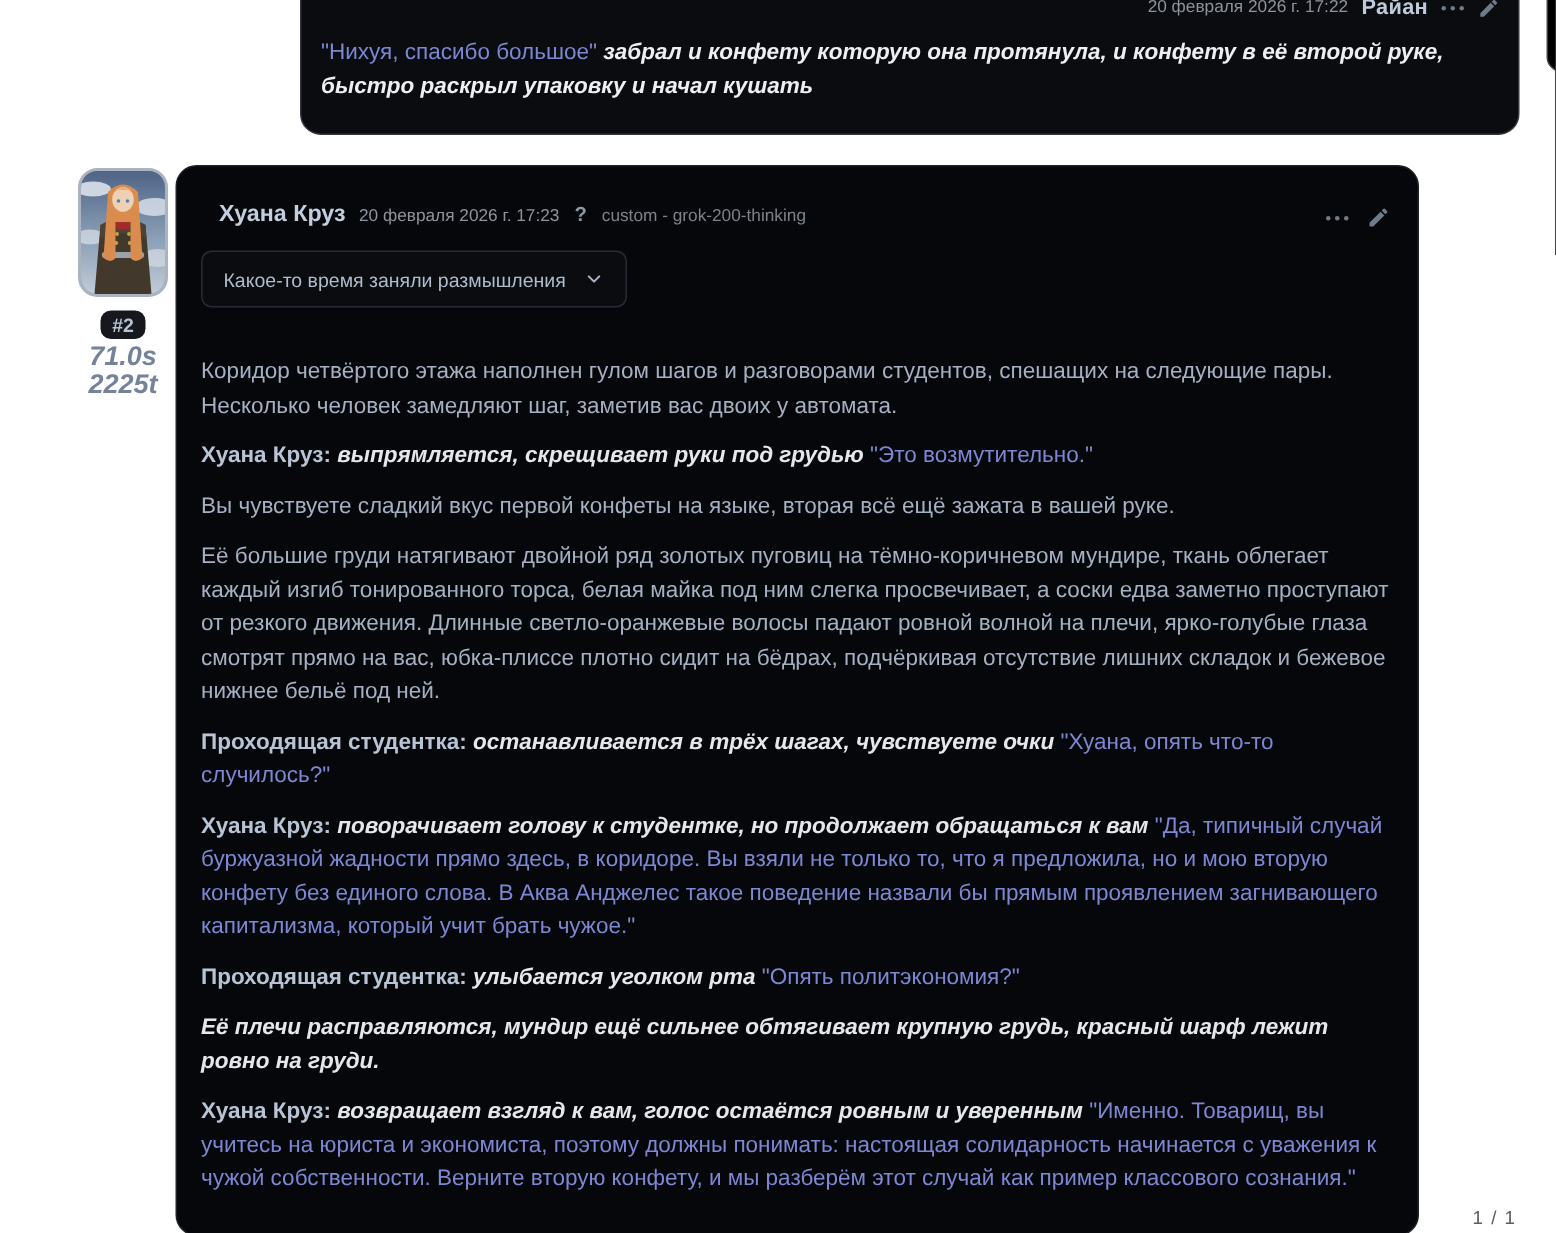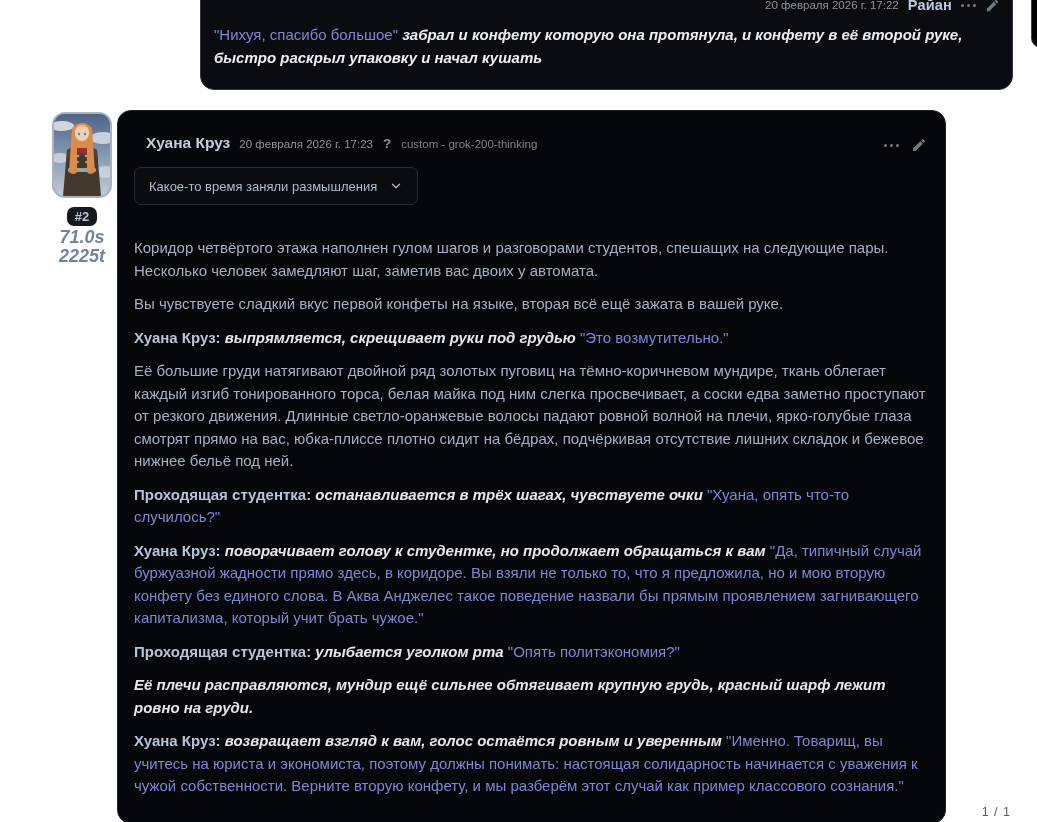--- a/index.html
+++ b/index.html
@@ -148,22 +148,22 @@
       <span class="reasoning-label">Какое-то время заняли размышления</span>
       <span class="chevron">
         <svg width="14" height="14" viewBox="0 0 24 24" fill="none" stroke="#aab4c4" stroke-width="2.4" stroke-linecap="round" stroke-linejoin="round">
             <polyline points="6 9 12 15 18 9"></polyline>
           </svg>
       </span>
     </div>
 
     <div class="char-body">
         <p class="para"><span class="seg-plain">Коридор четвёртого этажа наполнен гулом шагов и разговорами студентов, спешащих на следующие пары. Несколько человек замедляют шаг, заметив вас двоих у автомата.</span></p>
+        <p class="para"><span class="seg-bold">Хуана Круз:</span><span class="seg-italic"> выпрямляется, скрещивает руки под грудью</span><span class="seg-quote"> "Это возмутительно."</span></p>
         <p class="para"><span class="seg-plain">Вы чувствуете сладкий вкус первой конфеты на языке, вторая всё ещё зажата в вашей руке.</span></p>
-        <p class="para"><span class="seg-bold">Хуана Круз:</span><span class="seg-italic"> выпрямляется, скрещивает руки под грудью</span><span class="seg-quote"> "Это возмутительно."</span></p>
         <p class="para"><span class="seg-plain">Её большие груди натягивают двойной ряд золотых пуговиц на тёмно-коричневом мундире, ткань облегает каждый изгиб тонированного торса, белая майка под ним слегка просвечивает, а соски едва заметно проступают от резкого движения. Длинные светло-оранжевые волосы падают ровной волной на плечи, ярко-голубые глаза смотрят прямо на вас, юбка-плиссе плотно сидит на бёдрах, подчёркивая отсутствие лишних складок и бежевое нижнее бельё под ней.</span></p>
         <p class="para"><span class="seg-bold">Проходящая студентка:</span><span class="seg-italic"> останавливается в трёх шагах, чувствуете очки</span><span class="seg-quote"> "Хуана, опять что-то случилось?"</span></p>
         <p class="para"><span class="seg-bold">Хуана Круз:</span><span class="seg-italic"> поворачивает голову к студентке, но продолжает обращаться к вам</span><span class="seg-quote"> "Да, типичный случай буржуазной жадности прямо здесь, в коридоре. Вы взяли не только то, что я предложила, но и мою вторую конфету без единого слова. В Аква Анджелес такое поведение назвали бы прямым проявлением загнивающего капитализма, который учит брать чужое."</span></p>
         <p class="para"><span class="seg-bold">Проходящая студентка:</span><span class="seg-italic"> улыбается уголком рта</span><span class="seg-quote"> "Опять политэкономия?"</span></p>
         <p class="para"><span class="seg-italic">Её плечи расправляются, мундир ещё сильнее обтягивает крупную грудь, красный шарф лежит ровно на груди.</span></p>
         <p class="para"><span class="seg-bold">Хуана Круз:</span><span class="seg-italic"> возвращает взгляд к вам, голос остаётся ровным и уверенным</span><span class="seg-quote"> "Именно. Товарищ, вы учитесь на юриста и экономиста, поэтому должны понимать: настоящая солидарность начинается с уважения к чужой собственности. Верните вторую конфету, и мы разберём этот случай как пример классового сознания."</span></p>
       </div>
   </div>
 
   <div class="swipe-counter">1 / 1</div>

